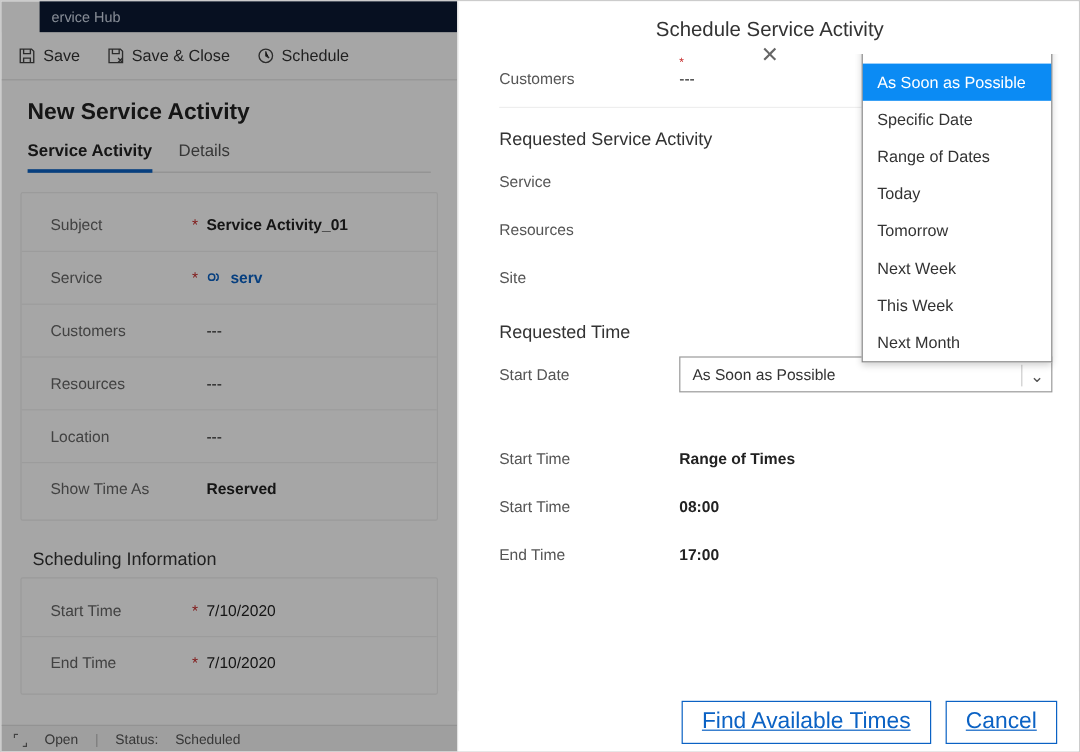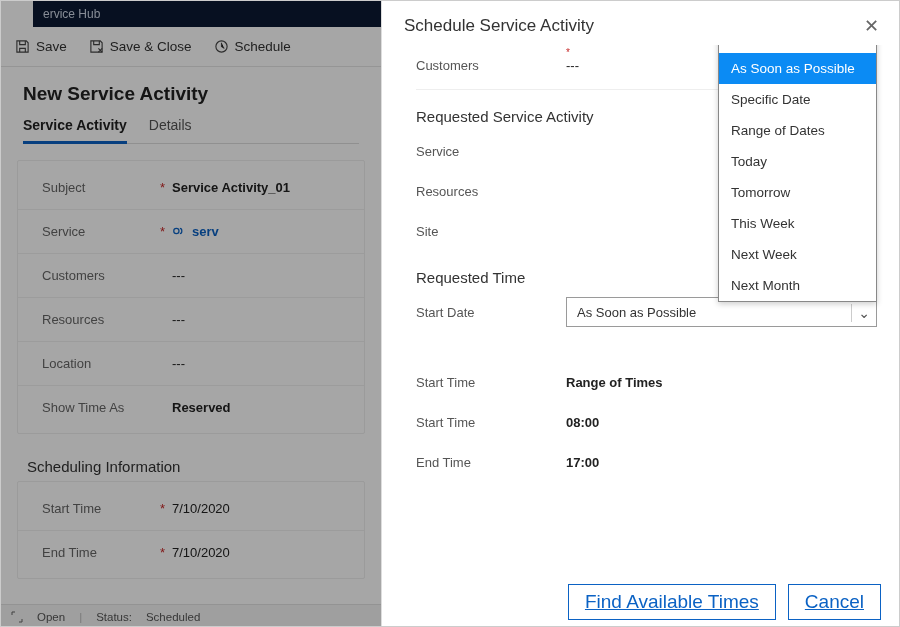--- a/index.html
+++ b/index.html
@@ -30,21 +30,21 @@
 
   .section-head { font-size: 15px; font-weight: 400; color: #333; margin: 24px 0 6px 4px; }
   .status-strip { position: absolute; bottom: 0; left: 0; right: 0; height: 24px; background: #f4f4f4; border-top: 1px solid #e2e2e2; display: flex; align-items: center; gap: 14px; padding: 0 10px; font-size: 11.5px; color: #555; }
   .status-strip .sep { color: #bbb; }
 
   
   .dim { position: absolute; left: 0; top: 0; width: 380px; height: 627px; background: rgba(0,0,0,0.35); pointer-events: none; }
 
   
   .modal { position: absolute; left: 380px; top: 0; width: 520px; height: 627px; background: #fff; border-left: 1px solid #ddd; }
-  .modal-head { display: flex; align-items: center; justify-content: space-between; padding: 14px 22px 6px 22px; }
+  .modal-head { display: flex; align-items: center; justify-content: space-between; padding: 14px 22px 6px 22px; flex-direction: column; }
   .modal-head h2 { font-size: 17px; font-weight: 400; color: #333; }
   .close-x { font-size: 18px; color: #666; cursor: pointer; }
 
   .modal-scroll { position: absolute; top: 44px; bottom: 52px; left: 0; right: 0; overflow-y: auto; padding: 0 24px 0 34px; }
   .modal-scroll::-webkit-scrollbar { width: 16px; }
   .modal-scroll::-webkit-scrollbar-track { background: #f1f1f1; }
   .modal-scroll::-webkit-scrollbar-thumb { background: #c4c4c4; border: 3px solid #f1f1f1; border-radius: 8px; }
   .modal-scroll::-webkit-scrollbar-button { height: 16px; background: #f1f1f1; }
 
   .mrow { display: flex; align-items: center; min-height: 40px; font-size: 13px; }
@@ -199,22 +199,22 @@
           <span>As Soon as Possible</span>
           <span class="chev">⌄</span>
         </div>
         <div class="dropdown">
           <div class="opt">--Select--</div>
           <div class="opt sel">As Soon as Possible</div>
           <div class="opt">Specific Date</div>
           <div class="opt">Range of Dates</div>
           <div class="opt">Today</div>
           <div class="opt">Tomorrow</div>
+          <div class="opt">Next Week</div>
           <div class="opt">This Week</div>
-          <div class="opt">Next Week</div>
           <div class="opt">Next Month</div>
         </div>
       </div>
     </div>
 
     <div style="height:30px"></div>
     <div class="mrow">
       <div class="mlabel">Start Time</div>
       <div class="mval bold">Range of Times</div>
     </div>

